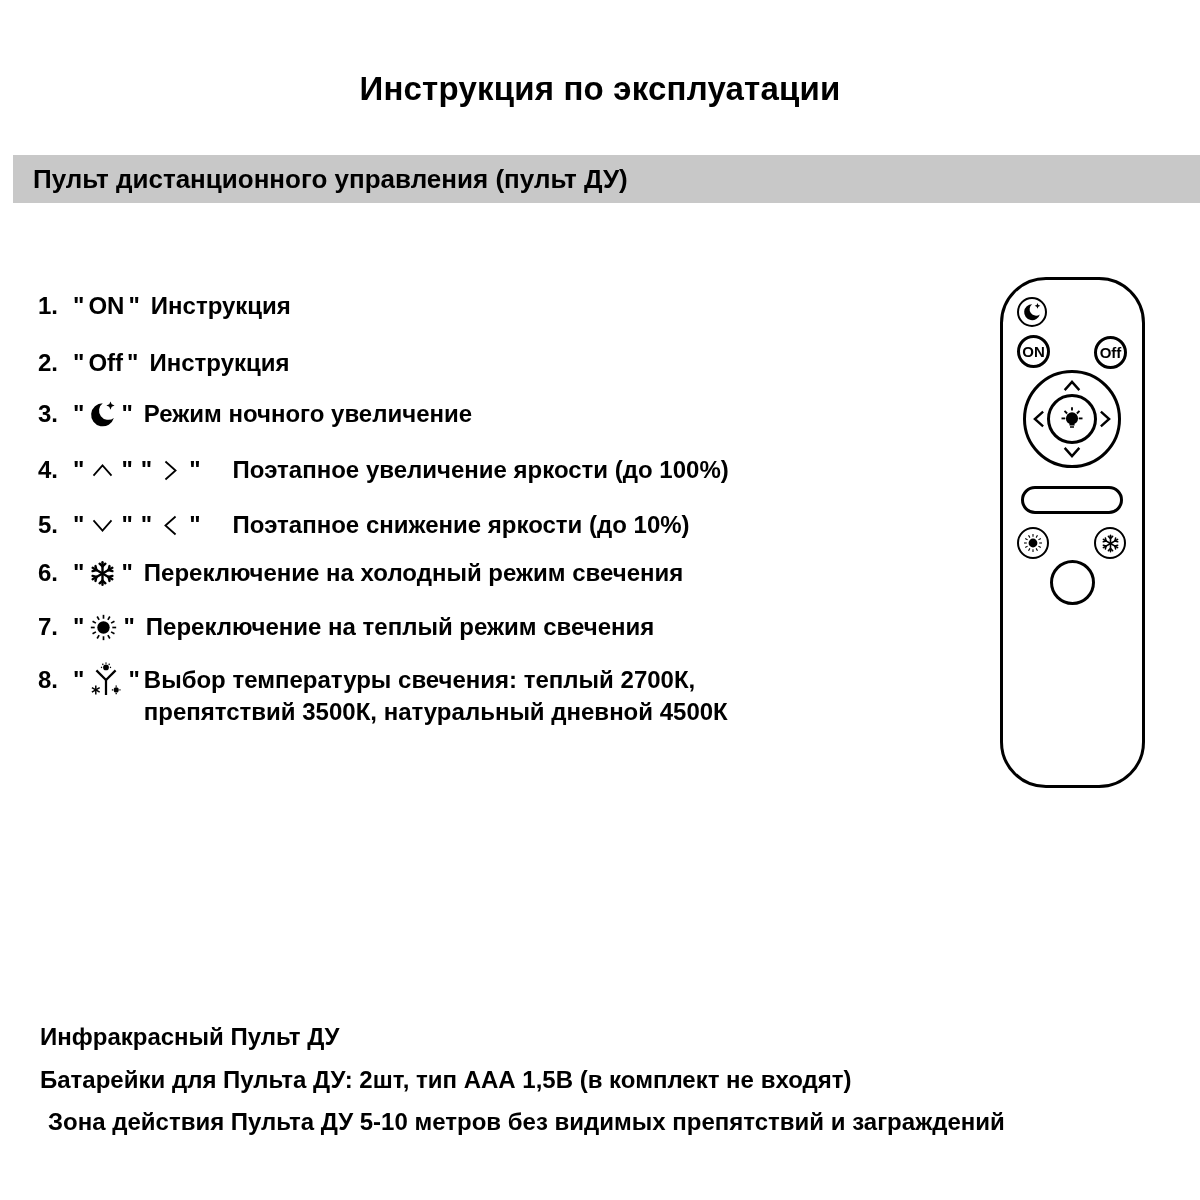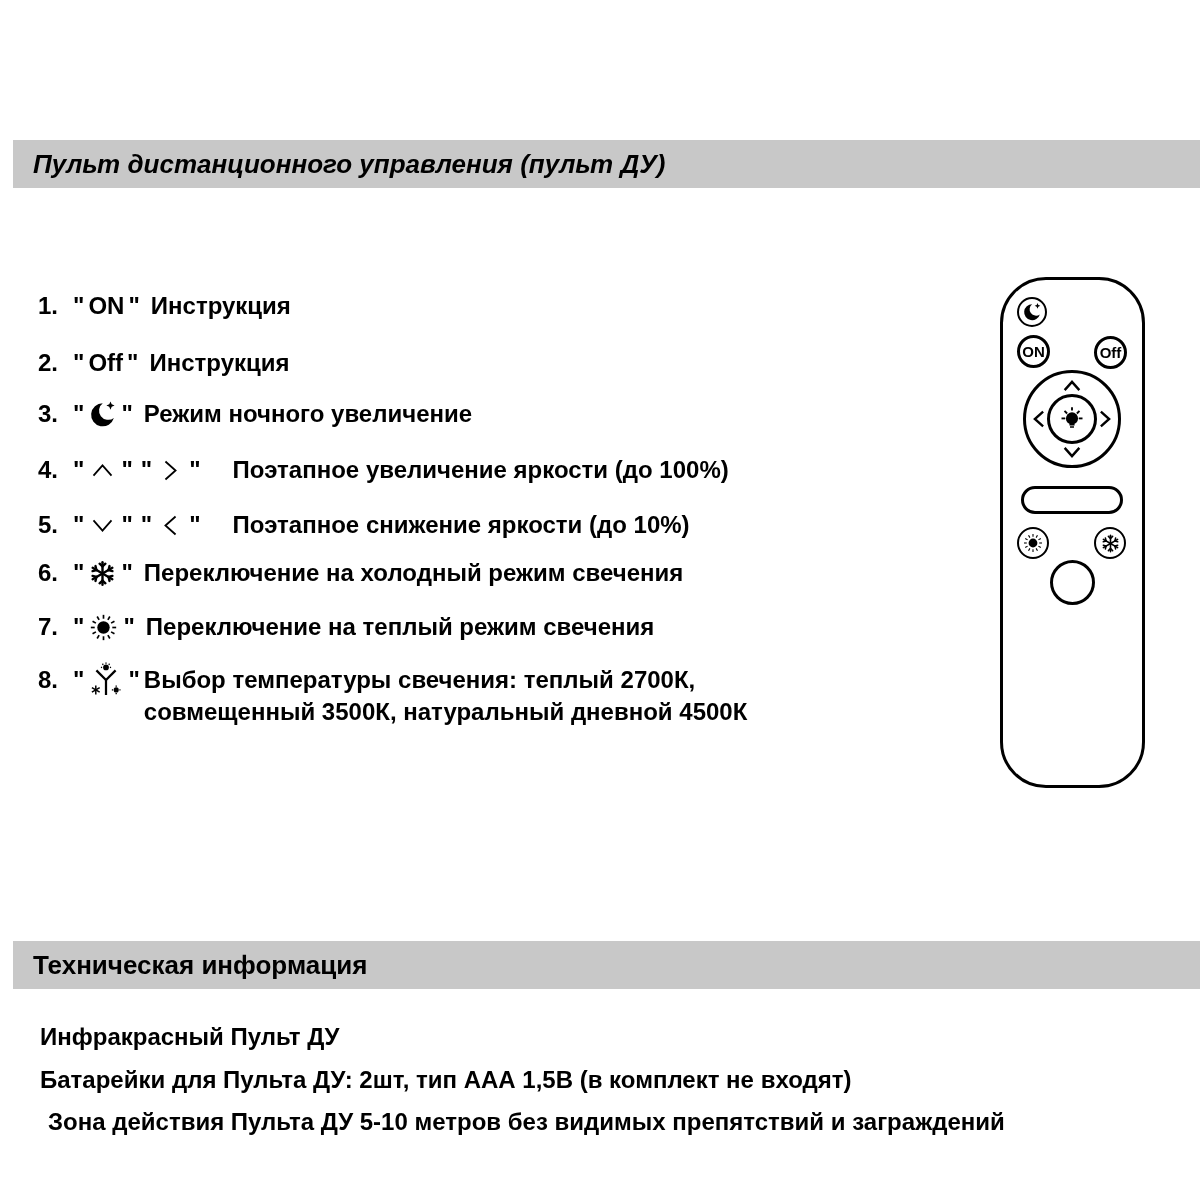--- a/index.html
+++ b/index.html
@@ -14,21 +14,21 @@
   .title {
     position:absolute; top:70px; left:0; width:100%;
     text-align:center; font-size:33px; letter-spacing:0.2px;
   }
 
   .section-bar {
     position:absolute; left:13px; right:0; height:48px;
     background:#c8c8c8; display:flex; align-items:center;
     padding-left:20px; font-size:26px;
   }
-  #bar-remote { top:140px;font-style:italic; }
+  #bar-remote { top:155px; }
   #bar-tech   { top:941px; }
 
   .item {
     position:absolute; left:38px; height:36px;
     display:flex; align-items:center; white-space:nowrap;
     font-size:24px;
   }
   .item .num { margin-right:11px; }
   .item .q   { margin:0 4px; }
   .item .txt { margin-left:7px; }
@@ -161,20 +161,21 @@
           <line x1="18.8" y1="20.7" x2="18.8" y2="21.5"></line>
         <line x1="15.9" y1="18.6" x2="16.7" y2="18.6"></line>
           <line x1="20.9" y1="18.6" x2="21.7" y2="18.6"></line>
       </g>
     </g>
   </defs>
 </svg>
 
 <div class="page">
 
+  <div class="title">Инструкция по эксплуатации</div>
 
   <div class="section-bar" id="bar-remote">
     <span>Пульт дистанционного управления (пульт ДУ)</span>
   </div>
 
   <div class="item" id="item-1">
     <span class="num">1.</span>
     <span class="q">"</span>
     <span>ON</span>
     <span class="q">"</span>
@@ -251,21 +252,21 @@
 
   <div class="item" id="item-8">
     <span class="num">8.</span>
     <span class="q">"</span>
     <svg class="ic ic-temp-l" viewBox="0 0 24 24">
         <use href="#def-temp"></use>
       </svg>
     <span class="q">"</span>
     <span class="txt2">
       <span>Выбор температуры свечения: теплый 2700К,</span><br>
-      <span>совмещенный 3500К, натуральный дневной 4500К</span>
+      <span>препятствий 3500К, натуральный дневной 4500К</span>
     </span>
   </div>
 
   <div class="remote">
     <div class="rc" id="rc-moon">
       <svg class="ic ic-moon-s" viewBox="0 0 24 24">
           <use href="#def-moon"></use>
         </svg>
     </div>
     <div class="rc" id="rc-on">
@@ -300,21 +301,18 @@
         </svg>
     </div>
     <div class="rc" id="rc-snow">
       <svg class="ic ic-snow-s" viewBox="0 0 24 24">
           <use href="#def-snow"></use>
         </svg>
     </div>
     <div class="rc" id="rc-bottom"></div>
   </div>
 
-  <div class="section-bar" id="bar-tech">
-    <span>Техническая информация</span>
-  </div>
 
   <div class="tech-line" id="tech-0">Инфракрасный Пульт ДУ</div>
   <div class="tech-line" id="tech-1">Батарейки для Пульта ДУ: 2шт, тип ААА 1,5В (в комплект не входят)</div>
   <div class="tech-line" id="tech-2">Зона действия Пульта ДУ 5-10 метров без видимых препятствий и заграждений</div>
 
 </div>
 
 </body></html>

